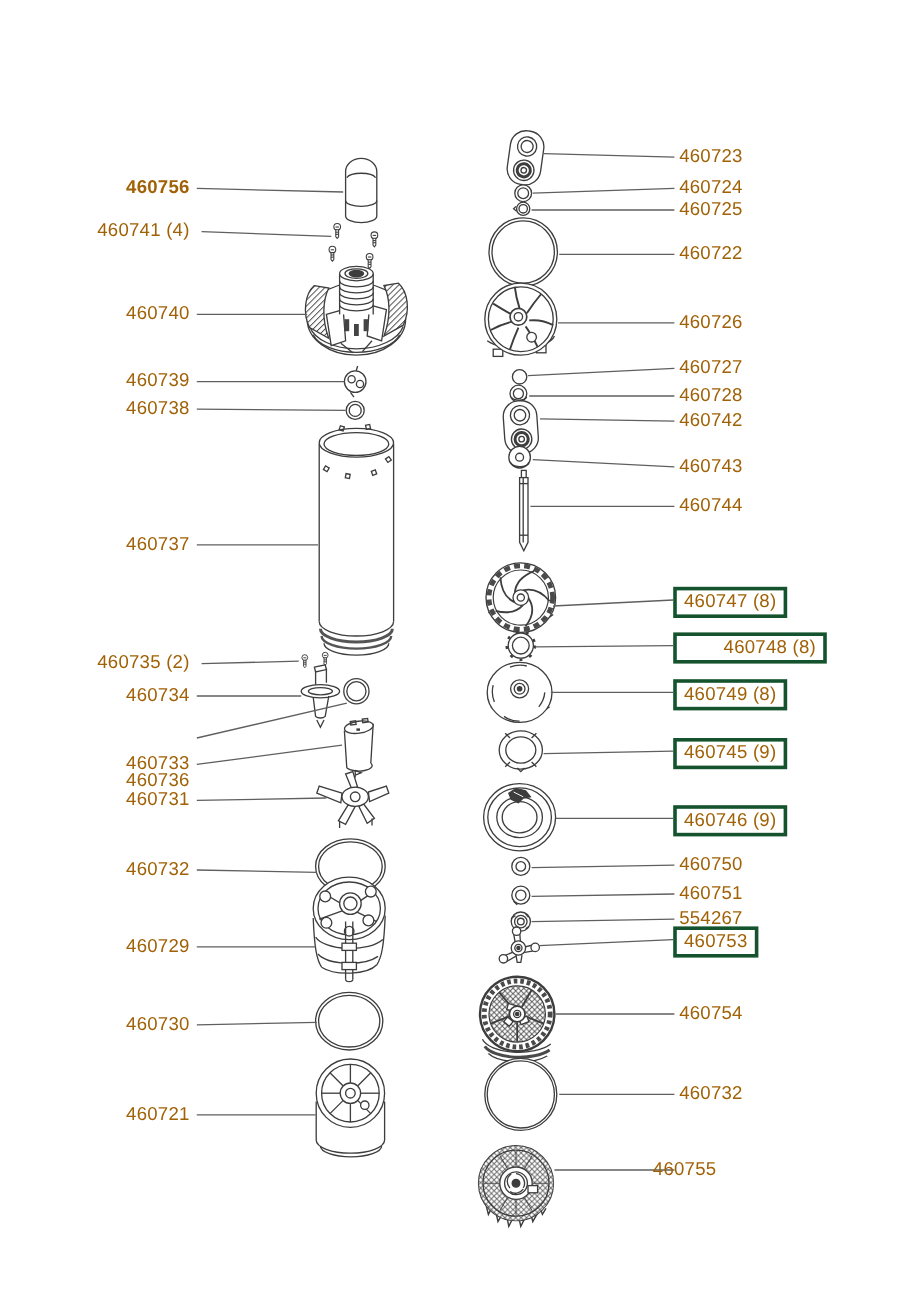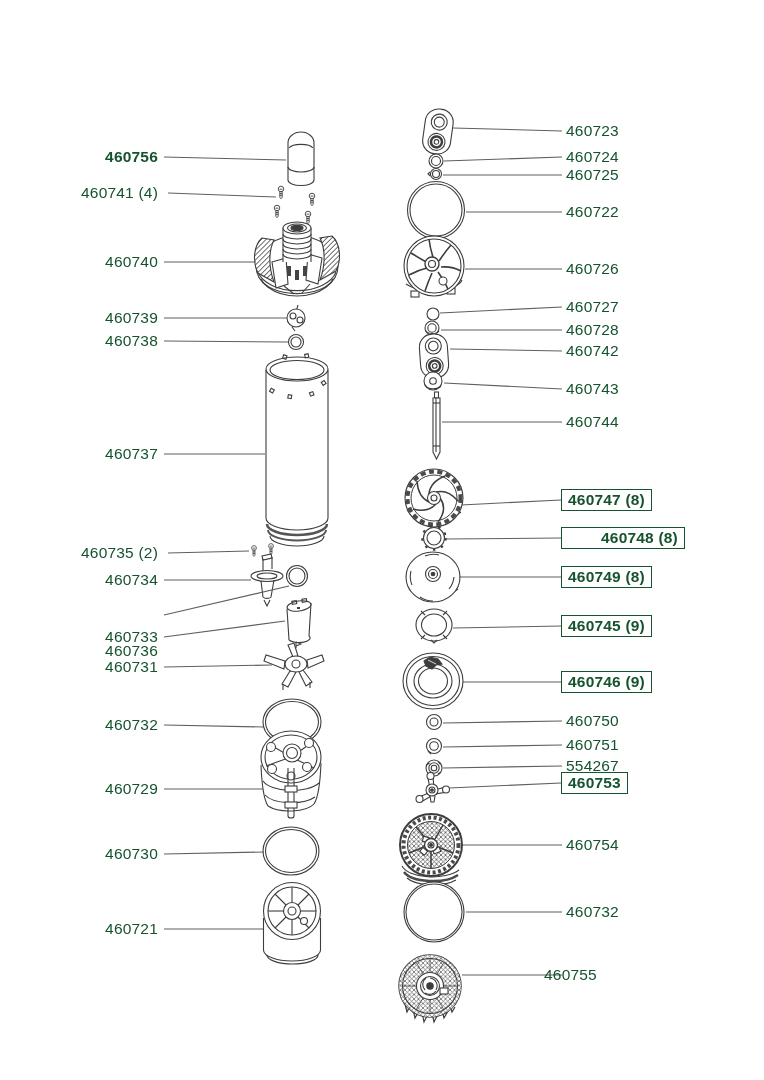--- a/index.html
+++ b/index.html
@@ -1,22 +1,22 @@
 <!DOCTYPE html>
 <html><head>
 <meta charset="utf-8">
 <style>
   html,body{margin:0;padding:0;background:#ffffff;}
   .page{position:relative;width:764px;height:1080px;background:#ffffff;
         font-family:"Liberation Sans",sans-serif;overflow:hidden;}
   svg.canvas{position:absolute;left:0;top:0;}
-  .label{position:absolute;font-size:15.5px;line-height:18px;color:#14532d;
+  .label{position:absolute;font-size:15.5px;line-height:18px;color:#a16207;
          white-space:nowrap;letter-spacing:0.2px;}
   .label.leftcol{text-align:right;}
-  .label.boxed{border:1px solid #14532d;padding:1px 6px 2px 6px;line-height:17px;background:#fff;font-weight:bold;}
+  .label.boxed{border:3px solid #14532d;padding:1px 6px 2px 6px;line-height:17px;background:#fff;}
 </style>
 </head>
 <body>
 
 <div class="page">
 
 <svg class="canvas" width="764" height="1080" viewBox="0 0 764 1080">
   <defs>
     <pattern id="hatch" width="3.5" height="3.5" patternUnits="userSpaceOnUse" patternTransform="rotate(45)">
       <rect width="3.5" height="3.5" fill="#ffffff"></rect>

